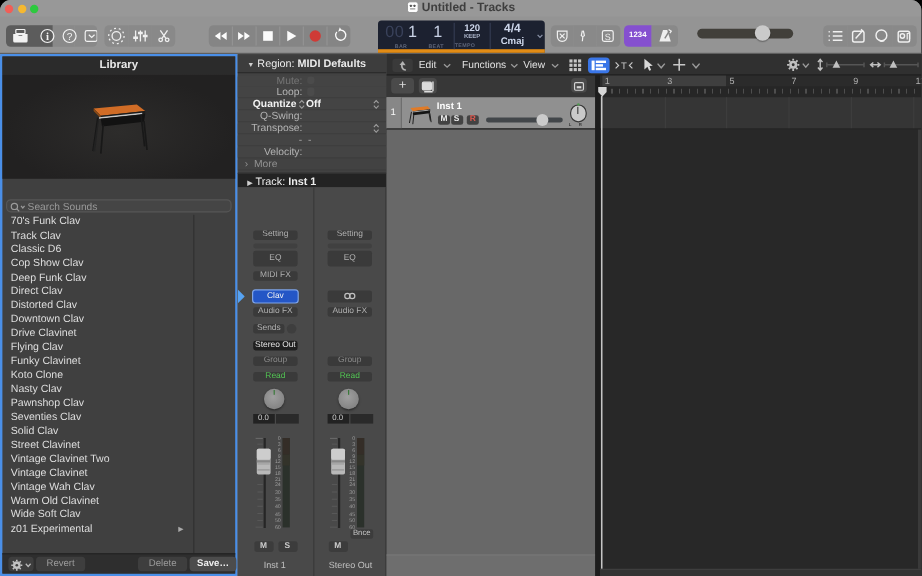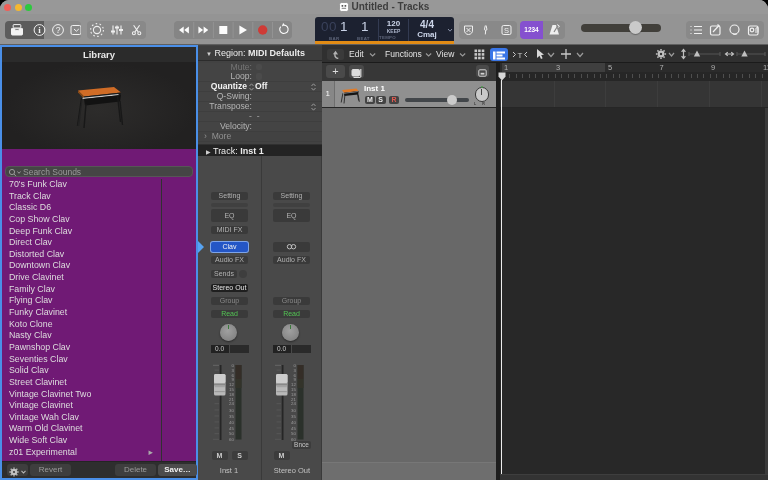--- a/index.html
+++ b/index.html
@@ -143,21 +143,21 @@
       <rect x="24.5" y="5" width="9.5" height="9" rx="1.5"></rect>
       <path d="M27 11 l6 -6.5 M31.5 3.5 l2 1.8"></path>
       <circle cx="48.5" cy="8.5" r="4.5"></circle>
       <path d="M46.5 12.3 q2 2 4.5 0.4"></path>
       <rect x="62.5" y="5" width="9.5" height="9" rx="1.5"></rect>
       <circle cx="66" cy="9" r="1.8"></circle>
       <path d="M70 12 v-5 l2 -0.5 v5" stroke-width="1"></path>
     </g>
   </svg>
 
-  <div class="abs" id="library" style="left:0;top:45px;width:198px;height:435px;background:#701a75;border:2px solid #4a8fe8;border-radius:1px;">
+  <div class="abs" id="library" style="left:0;top:45px;width:198px;height:435px;background:#404040;border:2px solid #4a8fe8;border-radius:1px;">
     <div class="abs" style="left:0;top:0;width:194px;height:15px;background:#2b2b2b;text-align:center;font-size:9.5px;font-weight:bold;color:#e8e8e8;line-height:16px;">Library</div>
     <div class="abs" id="libimg" style="left:0;top:15px;width:194px;height:87px;background:radial-gradient(ellipse at 50% 55%, #2d2c2b 0%, #222121 70%);">
       <svg width="194" height="87" viewBox="0 0 194 87">
         <g>
           <polygon points="76,28.5 112,25 119,30.5 82,34.5" fill="#d06c26"></polygon>
           <polygon points="76,28.5 82,34.5 82,36.5 76,30.5" fill="#8a4a16"></polygon>
           <polygon points="82,34.5 119,30.5 119,33 82,37" fill="#1c1c1c"></polygon>
           <polygon points="80.5,35.8 116.5,32 116.5,33.2 80.5,37" fill="#c8c8c8"></polygon>
           <polygon points="82,37 119,33 118,39.5 83,43.5" fill="#121212"></polygon>
           <path d="M79.5 36 L75.5 64 M84 42 L82 66 M115.5 33.5 L118.5 60 M118 39 L120.5 63" stroke="#181818" stroke-width="1.4" fill="none"></path>
@@ -174,21 +174,20 @@
     <div class="abs" id="soundlist" style="left:0;top:132px;width:159px;height:284px;font-size:8.8px;color:#dedede;">
       <div class="li">70's Funk Clav</div>
         <div class="li">Track Clav</div>
         <div class="li">Classic D6</div>
       <div class="li">Cop Show Clav</div>
         <div class="li">Deep Funk Clav</div>
         <div class="li">Direct Clav</div>
       <div class="li">Distorted Clav</div>
         <div class="li">Downtown Clav</div>
         <div class="li">Drive Clavinet</div>
-      <div class="li">Family Clav</div>
         <div class="li">Flying Clav</div>
         <div class="li">Funky Clavinet</div>
       <div class="li">Koto Clone</div>
         <div class="li">Nasty Clav</div>
         <div class="li">Pawnshop Clav</div>
       <div class="li">Seventies Clav</div>
         <div class="li">Solid Clav</div>
         <div class="li">Street Clavinet</div>
       <div class="li">Vintage Clavinet Two</div>
         <div class="li">Vintage Clavinet</div>

